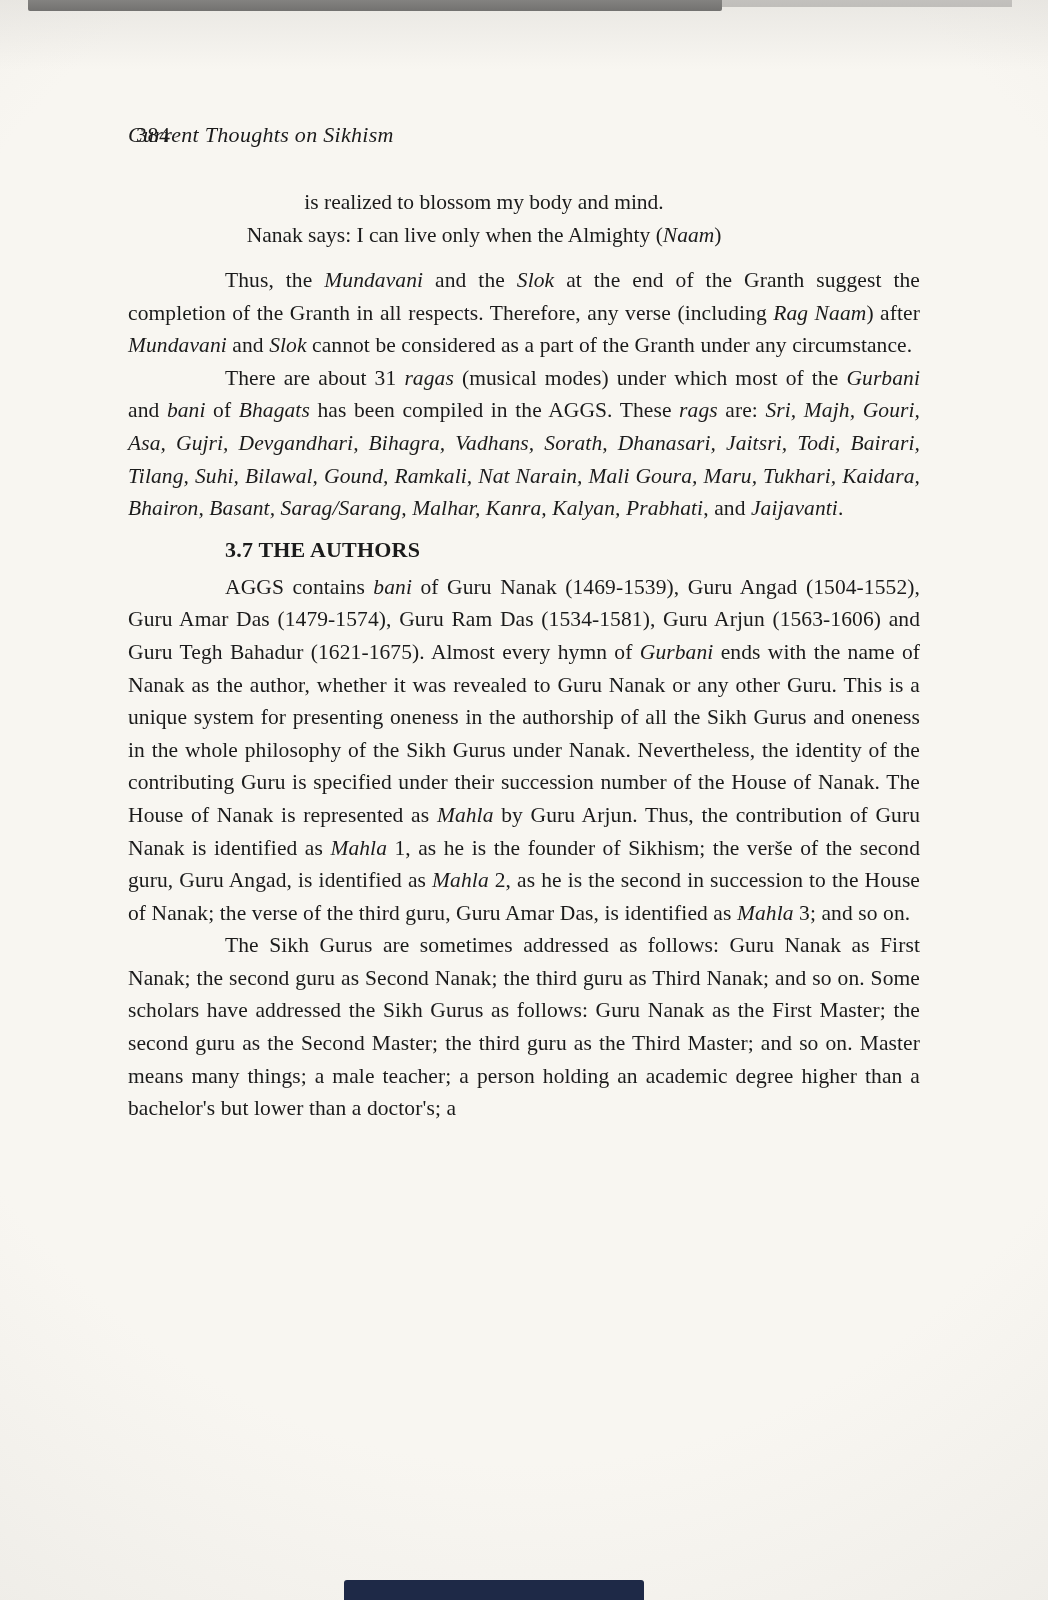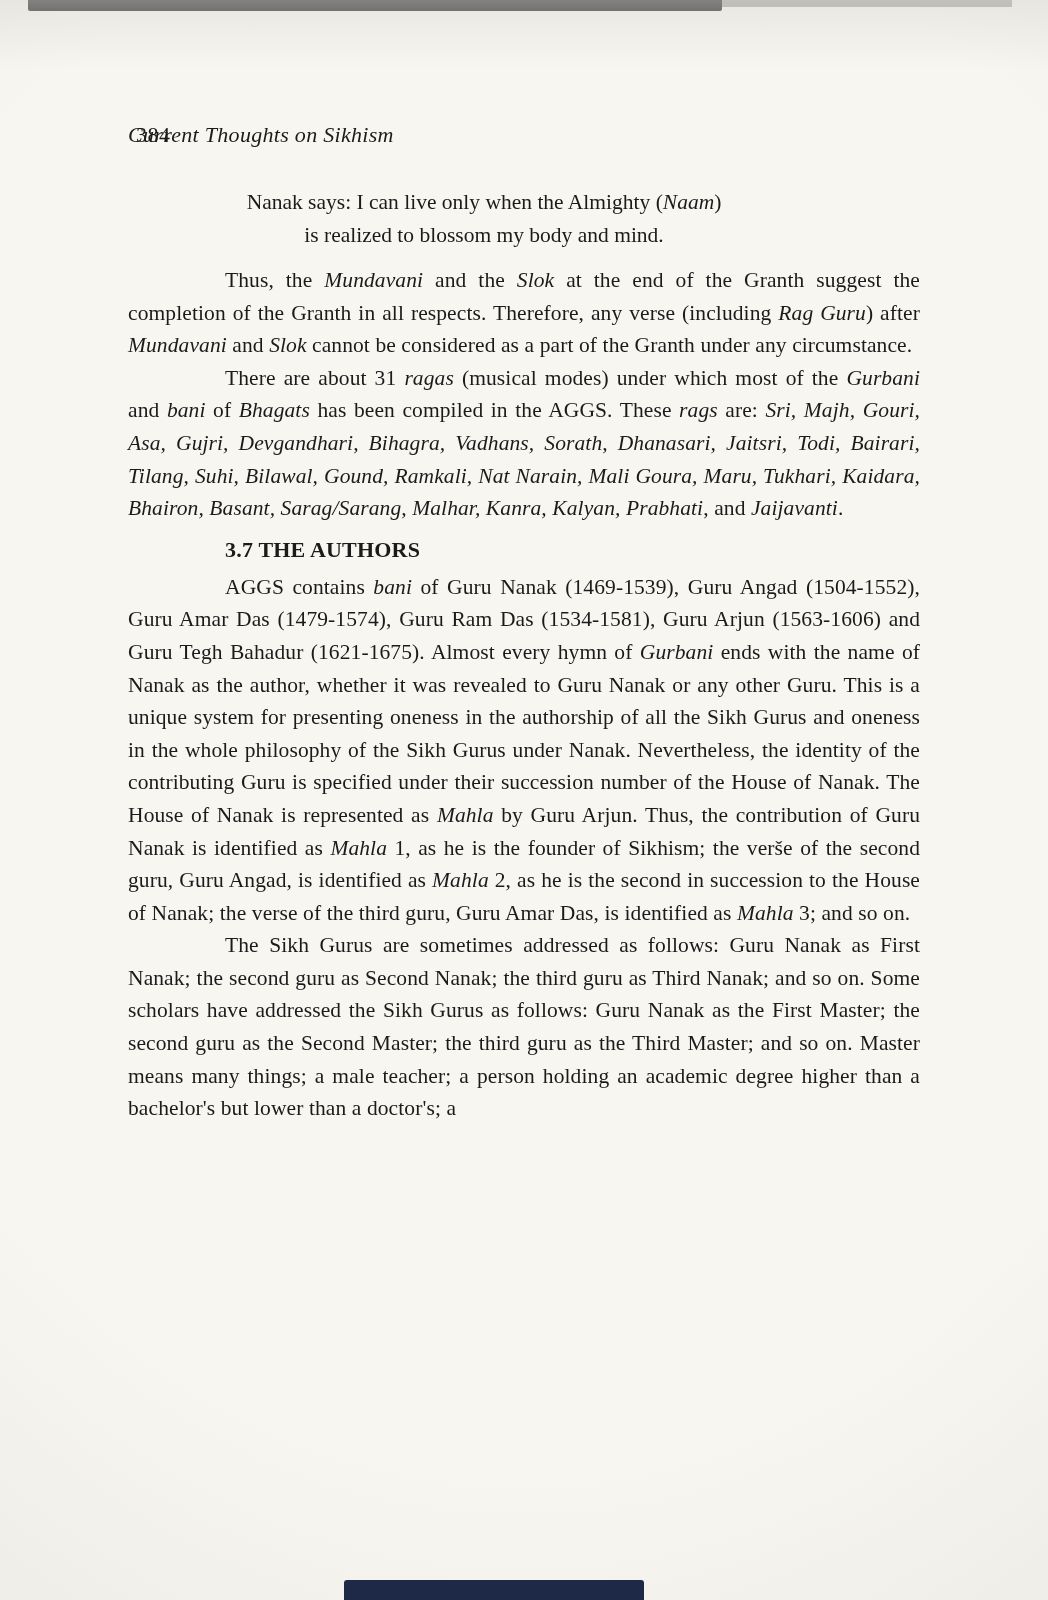--- a/index.html
+++ b/index.html
@@ -78,25 +78,25 @@
   <div class="artifact-bottom-bar"></div>
 
   <div class="text-col">
 
     <div class="header">
       <span class="page-number">384</span>
       <div class="running-title">Current Thoughts on Sikhism</div>
     </div>
 
     <div class="quote">
+      <div>is realized to blossom my body and mind.</div>
       <div>Nanak says: I can live only when the Almighty (<i>Naam</i>)</div>
-      <div>is realized to blossom my body and mind.</div>
     </div>
 
-    <p class="para">Thus, the <i>Mundavani</i> and the <i>Slok</i> at the end of the Granth suggest the completion of the Granth in all respects. Therefore, any verse (including <i>Rag Guru</i>) after <i>Mundavani</i> and <i>Slok</i> cannot be considered as a part of the Granth under any circumstance.</p>
+    <p class="para">Thus, the <i>Mundavani</i> and the <i>Slok</i> at the end of the Granth suggest the completion of the Granth in all respects. Therefore, any verse (including <i>Rag Naam</i>) after <i>Mundavani</i> and <i>Slok</i> cannot be considered as a part of the Granth under any circumstance.</p>
 
 
     <p class="para">There are about 31 <i>ragas</i> (musical modes) under which most of the <i>Gurbani</i> and <i>bani</i> of <i>Bhagats</i> has been compiled in the AGGS. These <i>rags</i> are: <i>Sri, Majh, Gouri, Asa, Gujri, Devgandhari, Bihagra, Vadhans, Sorath, Dhanasari, Jaitsri, Todi, Bairari, Tilang, Suhi, Bilawal, Gound, Ramkali, Nat Narain, Mali Goura, Maru, Tukhari, Kaidara, Bhairon, Basant, Sarag/Sarang, Malhar, Kanra, Kalyan, Prabhati</i>, and <i>Jaijavanti</i>.</p>
 
     <h2 class="heading">3.7 THE AUTHORS</h2>
 
     <p class="para">AGGS contains <i>bani</i> of Guru Nanak (1469-1539), Guru Angad (1504-1552), Guru Amar Das (1479-1574), Guru Ram Das (1534-1581), Guru Arjun (1563-1606) and Guru Tegh Bahadur (1621-1675). Almost every hymn of <i>Gurbani</i> ends with the name of Nanak as the author, whether it was revealed to Guru Nanak or any other Guru. This is a unique system for presenting oneness in the authorship of all the Sikh Gurus and oneness in the whole philosophy of the Sikh Gurus under Nanak. Nevertheless, the identity of the contributing Guru is specified under their succession number of the House of Nanak. The House of Nanak is represented as <i>Mahla</i> by Guru Arjun. Thus, the contribution of Guru Nanak is identified as <i>Mahla</i> 1, as he is the founder of Sikhism; the verše of the second guru, Guru Angad, is identified as <i>Mahla</i> 2, as he is the second in succession to the House of Nanak; the verse of the third guru, Guru Amar Das, is identified as <i>Mahla</i> 3; and so on.</p>
 
     <p class="para">The Sikh Gurus are sometimes addressed as follows: Guru Nanak as First Nanak; the second guru as Second Nanak; the third guru as Third Nanak; and so on. Some scholars have addressed the Sikh Gurus as follows: Guru Nanak as the First Master; the second guru as the Second Master; the third guru as the Third Master; and so on. Master means many things; a male teacher; a person holding an academic degree higher than a bachelor's but lower than a doctor's; a</p>
 

